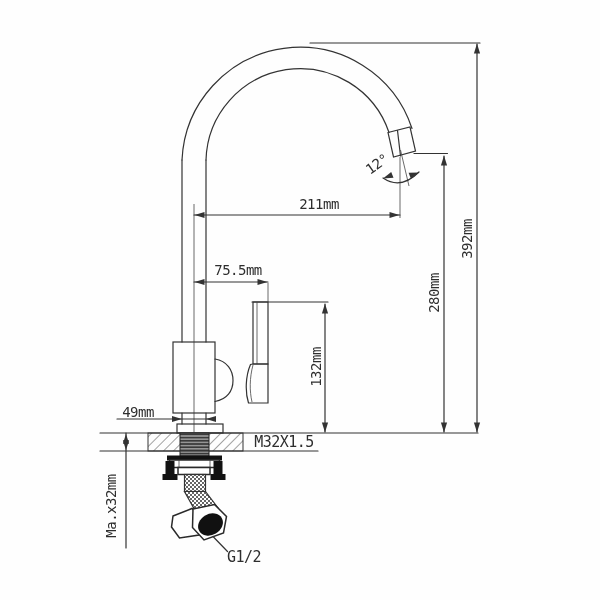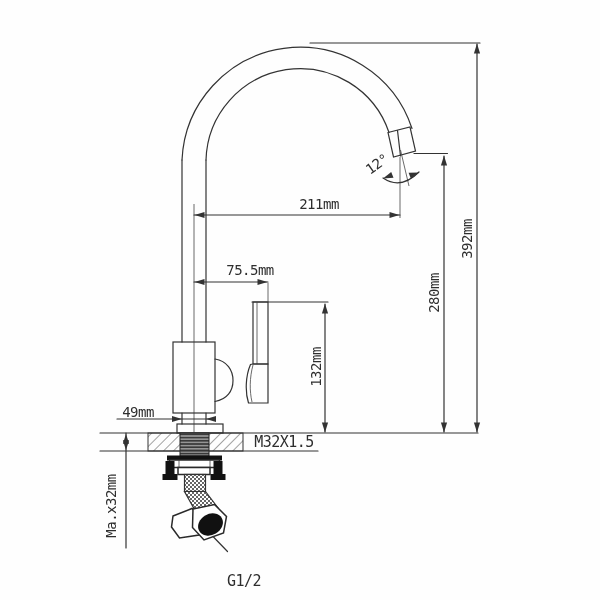--- a/index.html
+++ b/index.html
@@ -141,23 +141,23 @@
     </g>
 
     <g>
       <path class="ln" d="M126,433 V548"></path>
       <polygon class="arrow" points="126,433.8 122.9,443.8 129.1,443.8"></polygon>
       <polygon class="arrow" points="126,450.2 122.9,440.2 129.1,440.2"></polygon>
     </g>
   </svg>
 
   <span class="lbl" style="left:299px; top:204px;margin-left:20px;">211mm</span>
-  <span class="lbl" style="left:238px; top:270px;margin-left:12px;">75.5mm</span>
+  <span class="lbl" style="left:238px; top:270px;">75.5mm</span>
   <span class="lbl rot" style="left:316px; top:367px;">132mm</span>
   <span class="lbl rot" style="left:434px; top:293px;">280mm</span>
   <span class="lbl rot" style="left:467px; top:239px;">392mm</span>
   <span class="lbl" style="left:138px; top:412px;">49mm</span>
   <span class="lbl tilt" style="left:377px; top:164px;">12°</span>
   <span class="lbl big" style="left:284px; top:442px;">M32X1.5</span>
   <span class="lbl rot" style="left:111px; top:506px;">Ma.x32mm</span>
-  <span class="lbl big" style="left:244px; top:557px;margin-top:24px;">G1/2</span>
+  <span class="lbl big" style="left:244px; top:557px;">G1/2</span>
 
 </div>
 
 </body></html>

